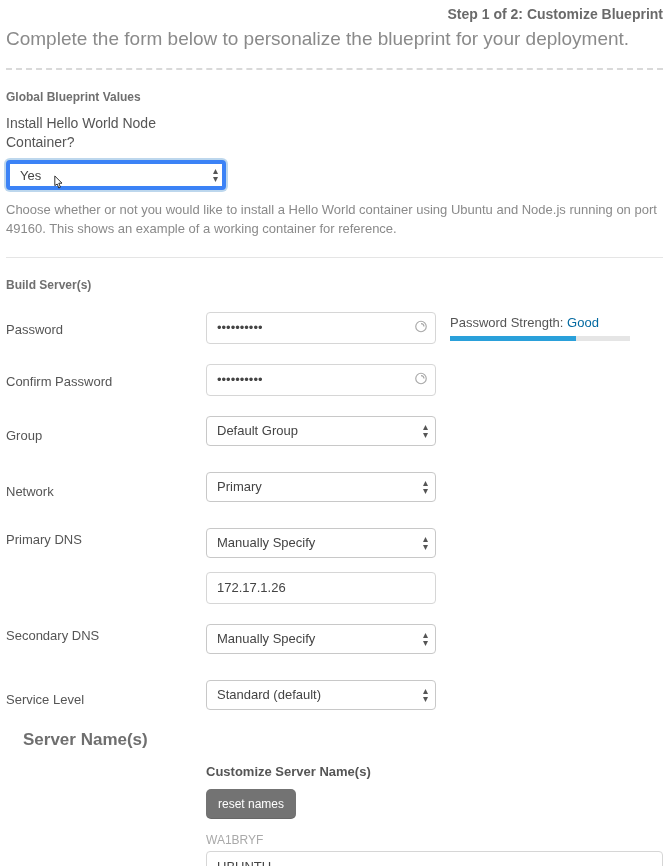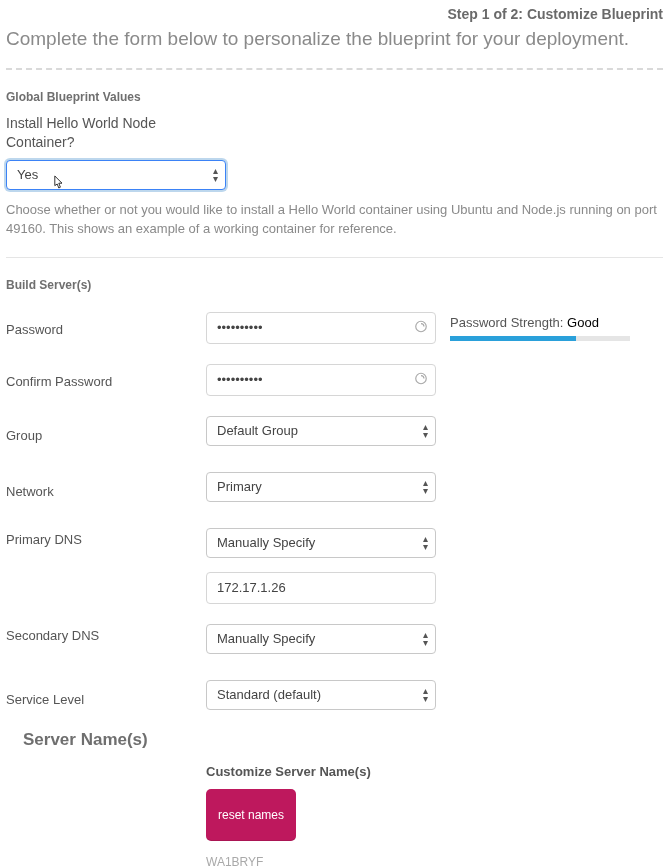--- a/index.html
+++ b/index.html
@@ -46,21 +46,21 @@
     margin-bottom: 8px;
     max-width: 160px;
   }
   .select-wrap {
     position: relative;
     display: inline-block;
     margin-bottom: 6px;
   }
   .select-wrap.focused select {
     outline: none;
-    border: 1px solid #3b82f6;
+    border: 4px solid #3b82f6;
     box-shadow: 0 0 0 2px rgba(66,139,202,0.35);
   }
   select {
     -webkit-appearance: none;
     appearance: none;
     background: #fff;
     border: 1px solid #c8c8c8;
     border-radius: 4px;
     height: 30px;
     padding: 4px 28px 4px 10px;
@@ -130,21 +130,21 @@
     top: 50%;
     transform: translateY(-50%);
     color: #a9a9a9;
     font-size: 14px;
     pointer-events: none;
   }
   .strength-line {
     font-size: 13px;
     color: #555;
   }
-  .strength-word { color: #000000; }
+  .strength-word { color: #0369a1; }
   .strength-bar {
     margin-top: 6px;
     height: 5px;
     width: 180px;
     background: #e5e5e5;
     position: relative;
   }
   .strength-bar-fill {
     position: absolute;
     left: 0; top: 0; bottom: 0;
@@ -161,25 +161,25 @@
 
   .server-names-block { margin-left: 200px; }
   .sn-title {
     font-size: 13px;
     font-weight: 600;
     color: #555;
     margin-bottom: 10px;
   }
   .reset-btn {
     display: inline-block;
-    background: #be185d;
+    background: #737373;
     color: #fff;
     border: none;
     border-radius: 5px;
-    padding: 19px 12px;
+    padding: 8px 12px;
     font-size: 12px;
     cursor: pointer;
     box-shadow: inset 0 -1px 0 rgba(0,0,0,0.1);
     margin-bottom: 14px;
   }
   .server-prefix {
     font-size: 12px;
     color: #a9a9a9;
     margin-bottom: 4px;
   }

